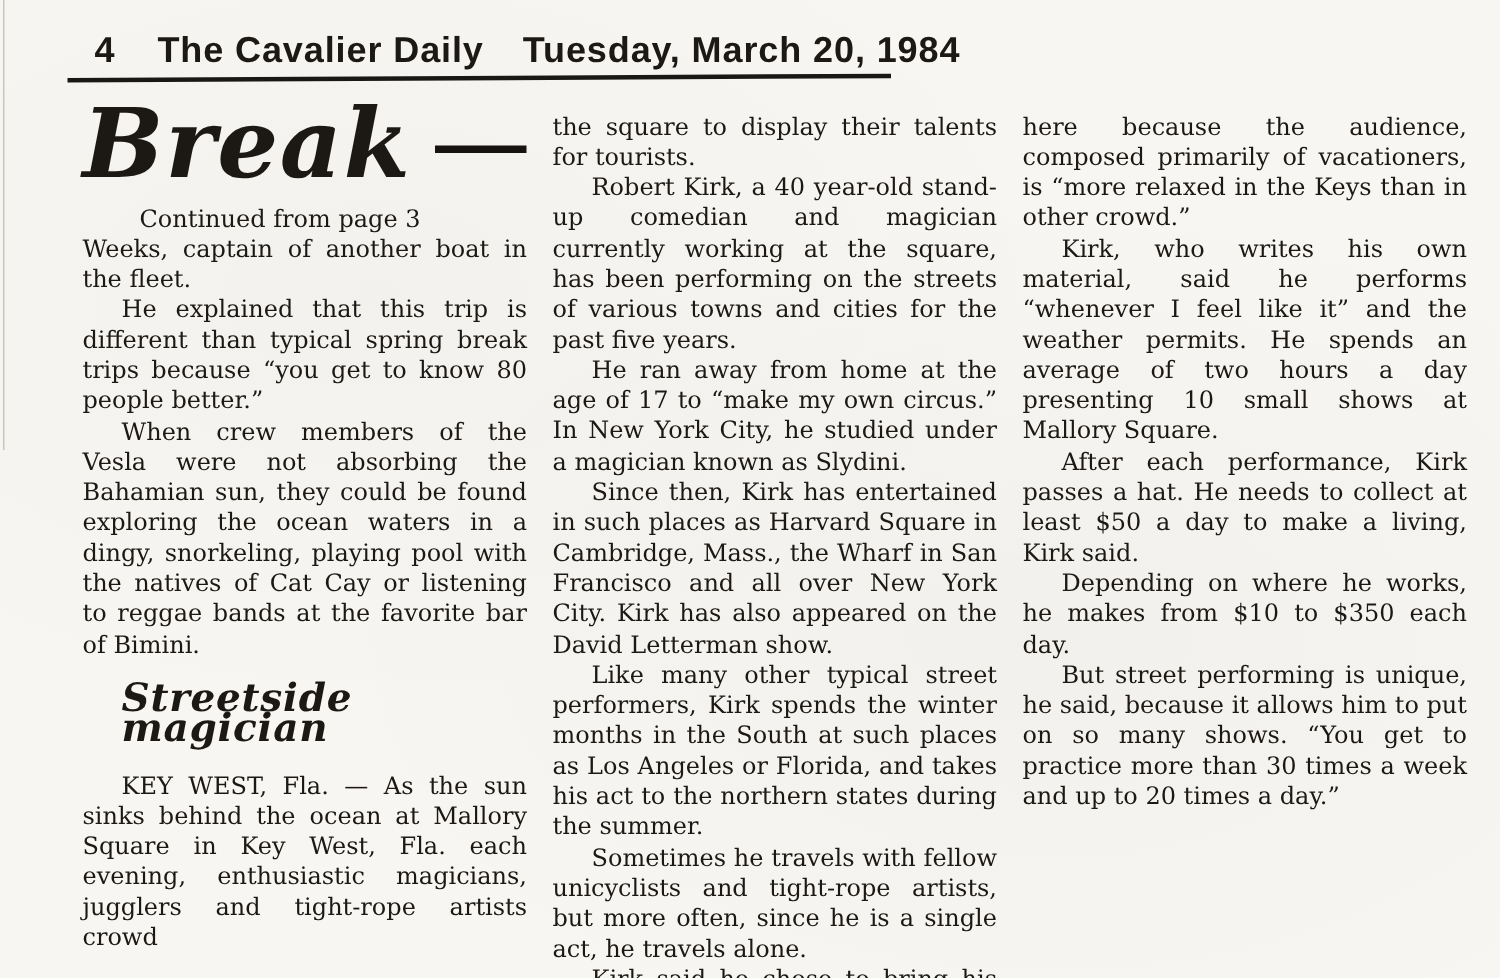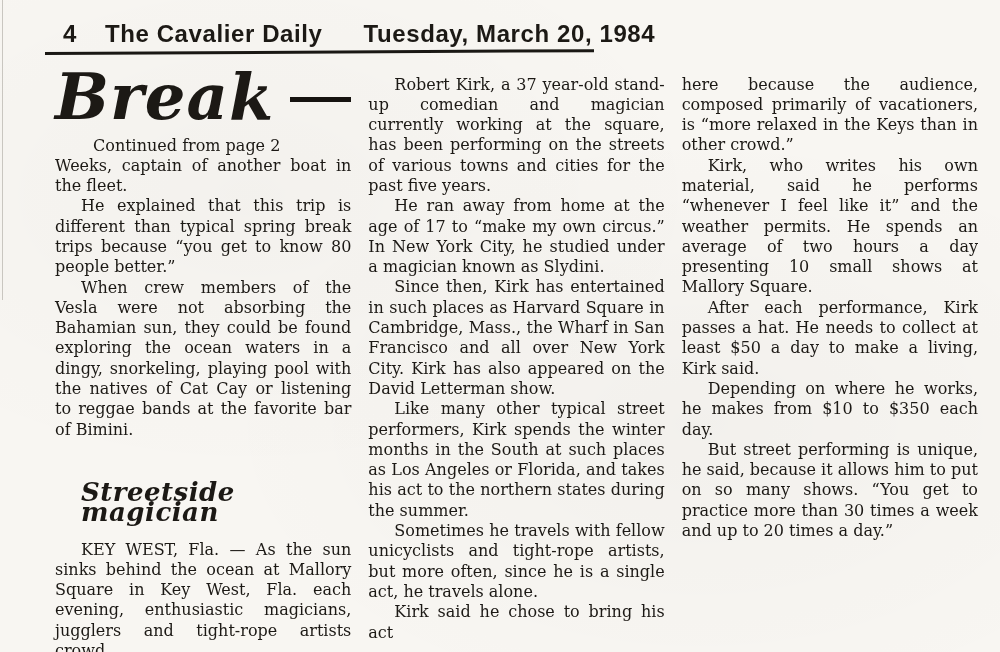--- a/index.html
+++ b/index.html
@@ -32,21 +32,21 @@
     padding: 20px 0 0 63px;
     font-family: "Liberation Sans", sans-serif;
     font-weight: bold;
     font-size: 24px;
     letter-spacing: 0.6px;
     display: flex;
     align-items: baseline;
     white-space: nowrap;
   }
   .masthead .page-num { margin-right: 28px; }
-  .masthead .paper-name { margin-right: 41px; }
+  .masthead .paper-name { margin-right: 26px; }
   .masthead-rule {
     margin-left: 45px;
     margin-top: 4px;
     width: 549px;
     height: 2.5px;
     background: #1a1814;
     transform: rotate(-0.3deg);
     transform-origin: left center;
   }
 
@@ -92,21 +92,21 @@
   .continued-note {
     text-indent: 38px;
     text-align: left;
   }
 
   .subhead {
     font-size: 26px;
     font-weight: bold;
     font-style: italic;
     letter-spacing: 0.5px;
-    margin: 42px 0 17px 26px;
+    margin: 16px 0 17px 26px;
     text-align: left;
   }
 </style>
 </head>
 <body>
 
 <div class="scan-edge"></div>
 
 <div class="masthead">
   <span class="page-num">4</span>
@@ -115,34 +115,35 @@
 </div>
 <div class="masthead-rule"></div>
 
 <div class="article">
 
   <div class="col col-1">
     <div class="headline-row">
       <span class="headline">Break</span>
       <span class="headline-rule"></span>
     </div>
-    <p class="para continued-note">Continued from page 2</p>
+    <p class="para continued-note">Continued from page 3</p>
     <div>
         <p class="para">Weeks, captain of another boat in the fleet.</p>
         <p class="para indent">He explained that this trip is different than typical spring break trips because “you get to know 80 people better.”</p>
         <p class="para indent">When crew members of the Vesla were not absorbing the Bahamian sun, they could be found exploring the ocean waters in a dingy, snorkeling, playing pool with the natives of Cat Cay or listening to reggae bands at the favorite bar of Bimini.</p>
       </div>
     <h2 class="subhead">Streetside magician</h2>
     <div>
         <p class="para indent">KEY WEST, Fla. — As the sun sinks behind the ocean at Mallory Square in Key West, Fla. each evening, enthusiastic magicians, jugglers and tight-rope artists crowd</p>
       </div>
   </div>
 
   <div class="col col-2">
-      <p class="para indent">Robert Kirk, a 37 year-old stand-up comedian and magician currently working at the square, has been performing on the streets of various towns and cities for the past five years.</p>
+      <p class="para">the square to display their talents for tourists.</p>
+      <p class="para indent">Robert Kirk, a 40 year-old stand-up comedian and magician currently working at the square, has been performing on the streets of various towns and cities for the past five years.</p>
       <p class="para indent">He ran away from home at the age of 17 to “make my own circus.” In New York City, he studied under a magician known as Slydini.</p>
       <p class="para indent">Since then, Kirk has entertained in such places as Harvard Square in Cambridge, Mass., the Wharf in San Francisco and all over New York City. Kirk has also appeared on the David Letterman show.</p>
       <p class="para indent">Like many other typical street performers, Kirk spends the winter months in the South at such places as Los Angeles or Florida, and takes his act to the northern states during the summer.</p>
       <p class="para indent">Sometimes he travels with fellow unicyclists and tight-rope artists, but more often, since he is a single act, he travels alone.</p>
       <p class="para indent">Kirk said he chose to bring his act</p>
     </div>
 
   <div class="col col-3">
     <div>
         <p class="para">here because the audience, composed primarily of vacationers, is “more relaxed in the Keys than in other crowd.”</p>

